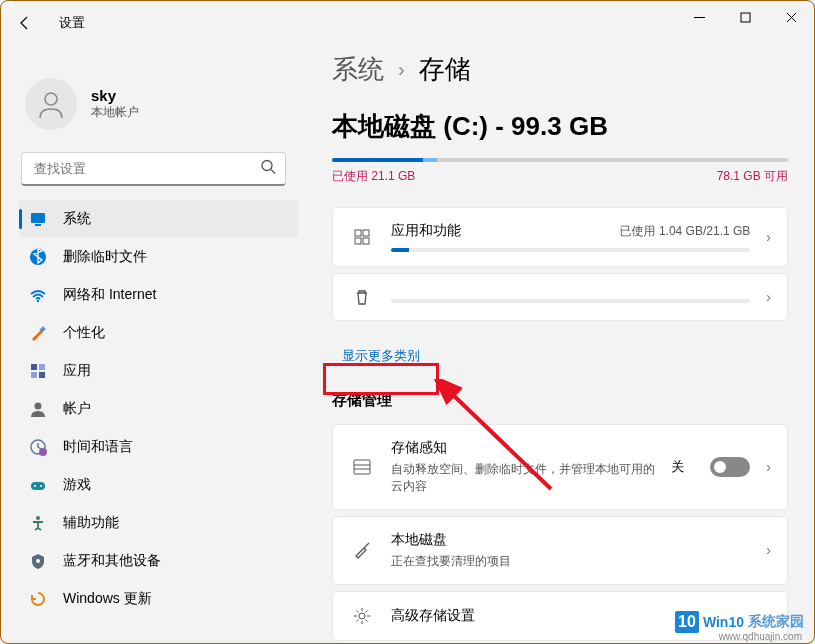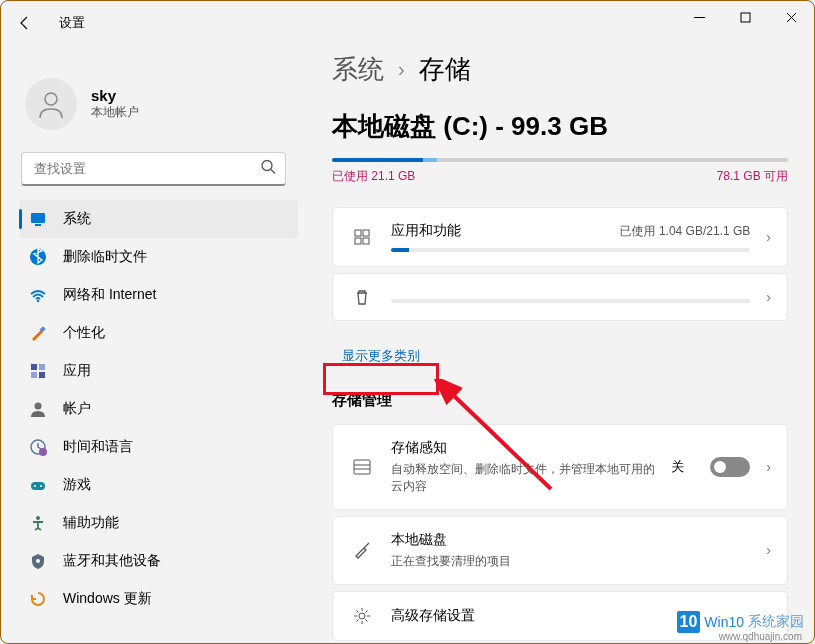--- a/index.html
+++ b/index.html
@@ -44,21 +44,21 @@
 .card-bar-fill { height: 100%; background: #0067c0; }
 .card-arrow { color: #777; font-size: 14px; }
 .show-more { display: inline-block; font-size: 13px; color: #0067c0; cursor: pointer; margin: 14px 0 20px 2px; padding: 6px 8px; }
 .red-box { position: absolute; border: 3px solid #e81123; pointer-events: none; }
 .section-h { font-size: 15px; font-weight: 600; color: #000; margin-bottom: 14px; }
 .toggle { width: 40px; height: 20px; background: #888; border-radius: 10px; position: relative; }
 .toggle::after { content: ''; position: absolute; width: 12px; height: 12px; background: #fff; border-radius: 50%; top: 4px; left: 4px; }
 .toggle-label { font-size: 13px; color: #000; margin-right: 10px; }
 .watermark { position: absolute; right: 10px; bottom: 10px; display: flex; align-items: center; gap: 4px; opacity: 0.9; }
 .wm-badge { background: #0078d4; color: #fff; font-weight: bold; padding: 2px 3px; border-radius: 2px; font-size: 16px; }
-.wm-text { color: #0078d4; font-weight: normal; font-size: 14px; }
+.wm-text { color: #0078d4; font-weight: bold; font-size: 14px; }
 .wm-url { position: absolute; right: 12px; bottom: 1px; font-size: 10px; color: #888; }
 .arrow-annot { position: absolute; pointer-events: none; }
 </style>
 </head>
 <body>
 
 <div class="window">
 
   <div class="titlebar">
     <div class="back-btn">

